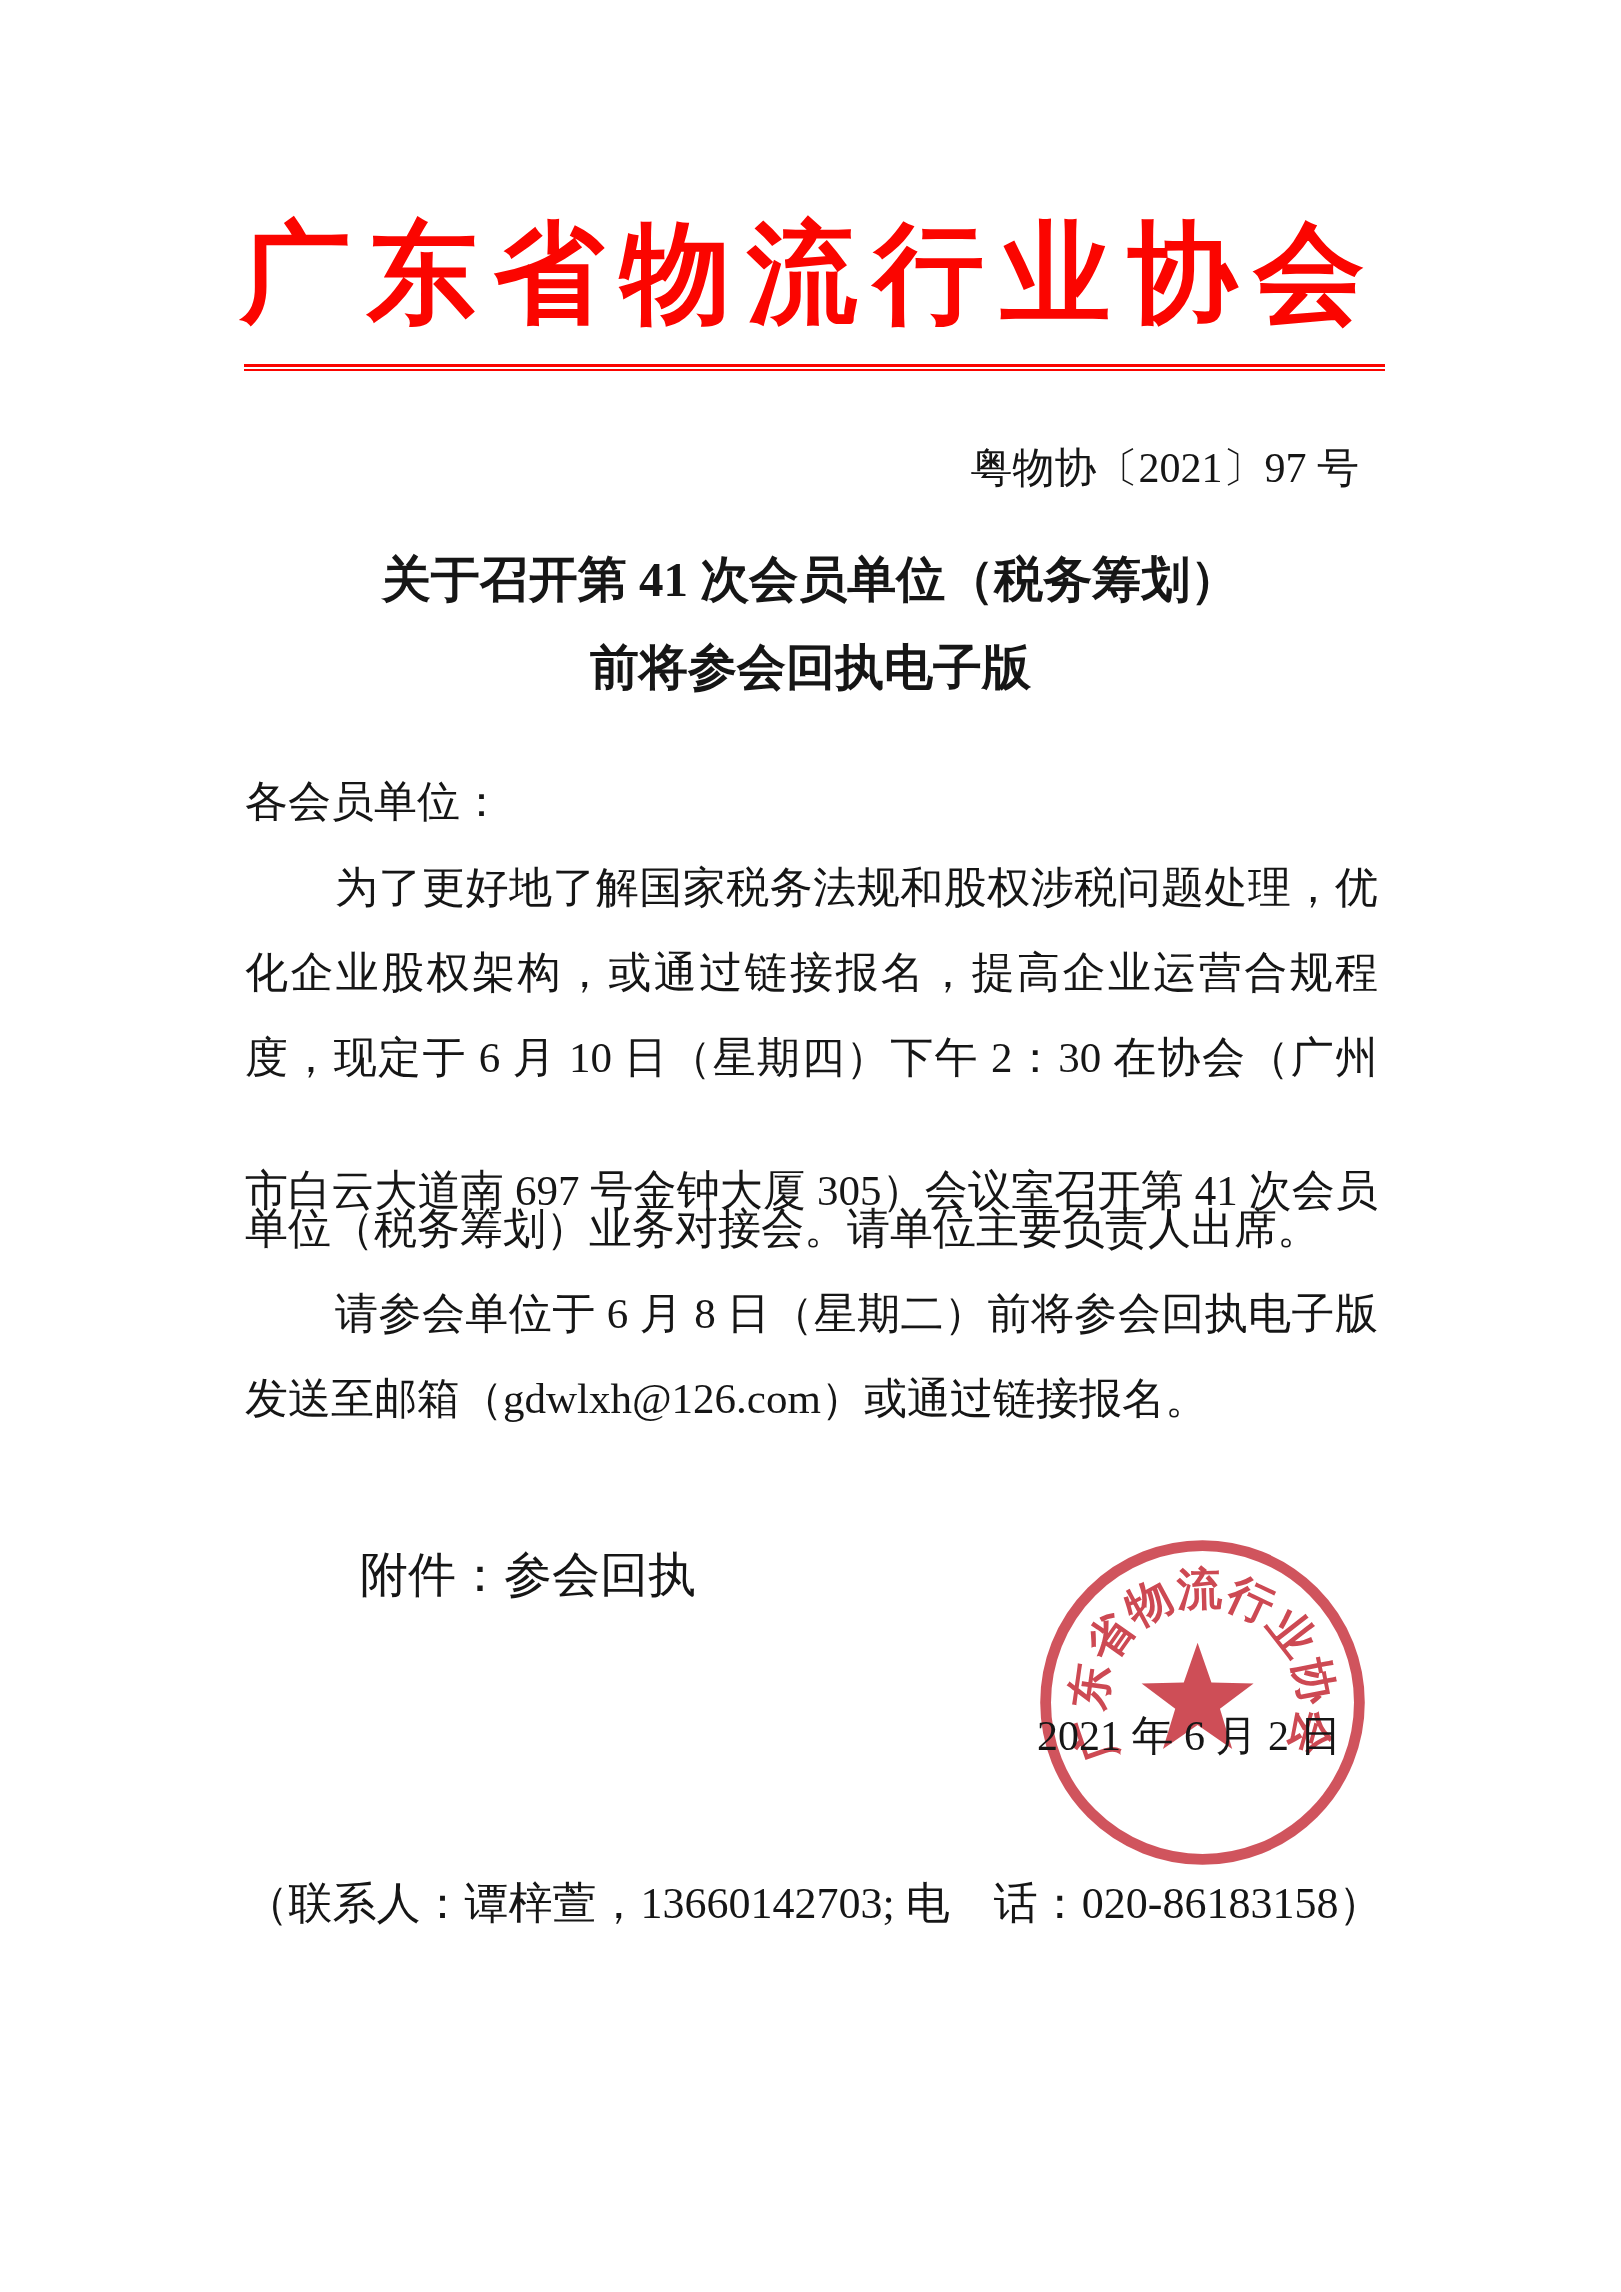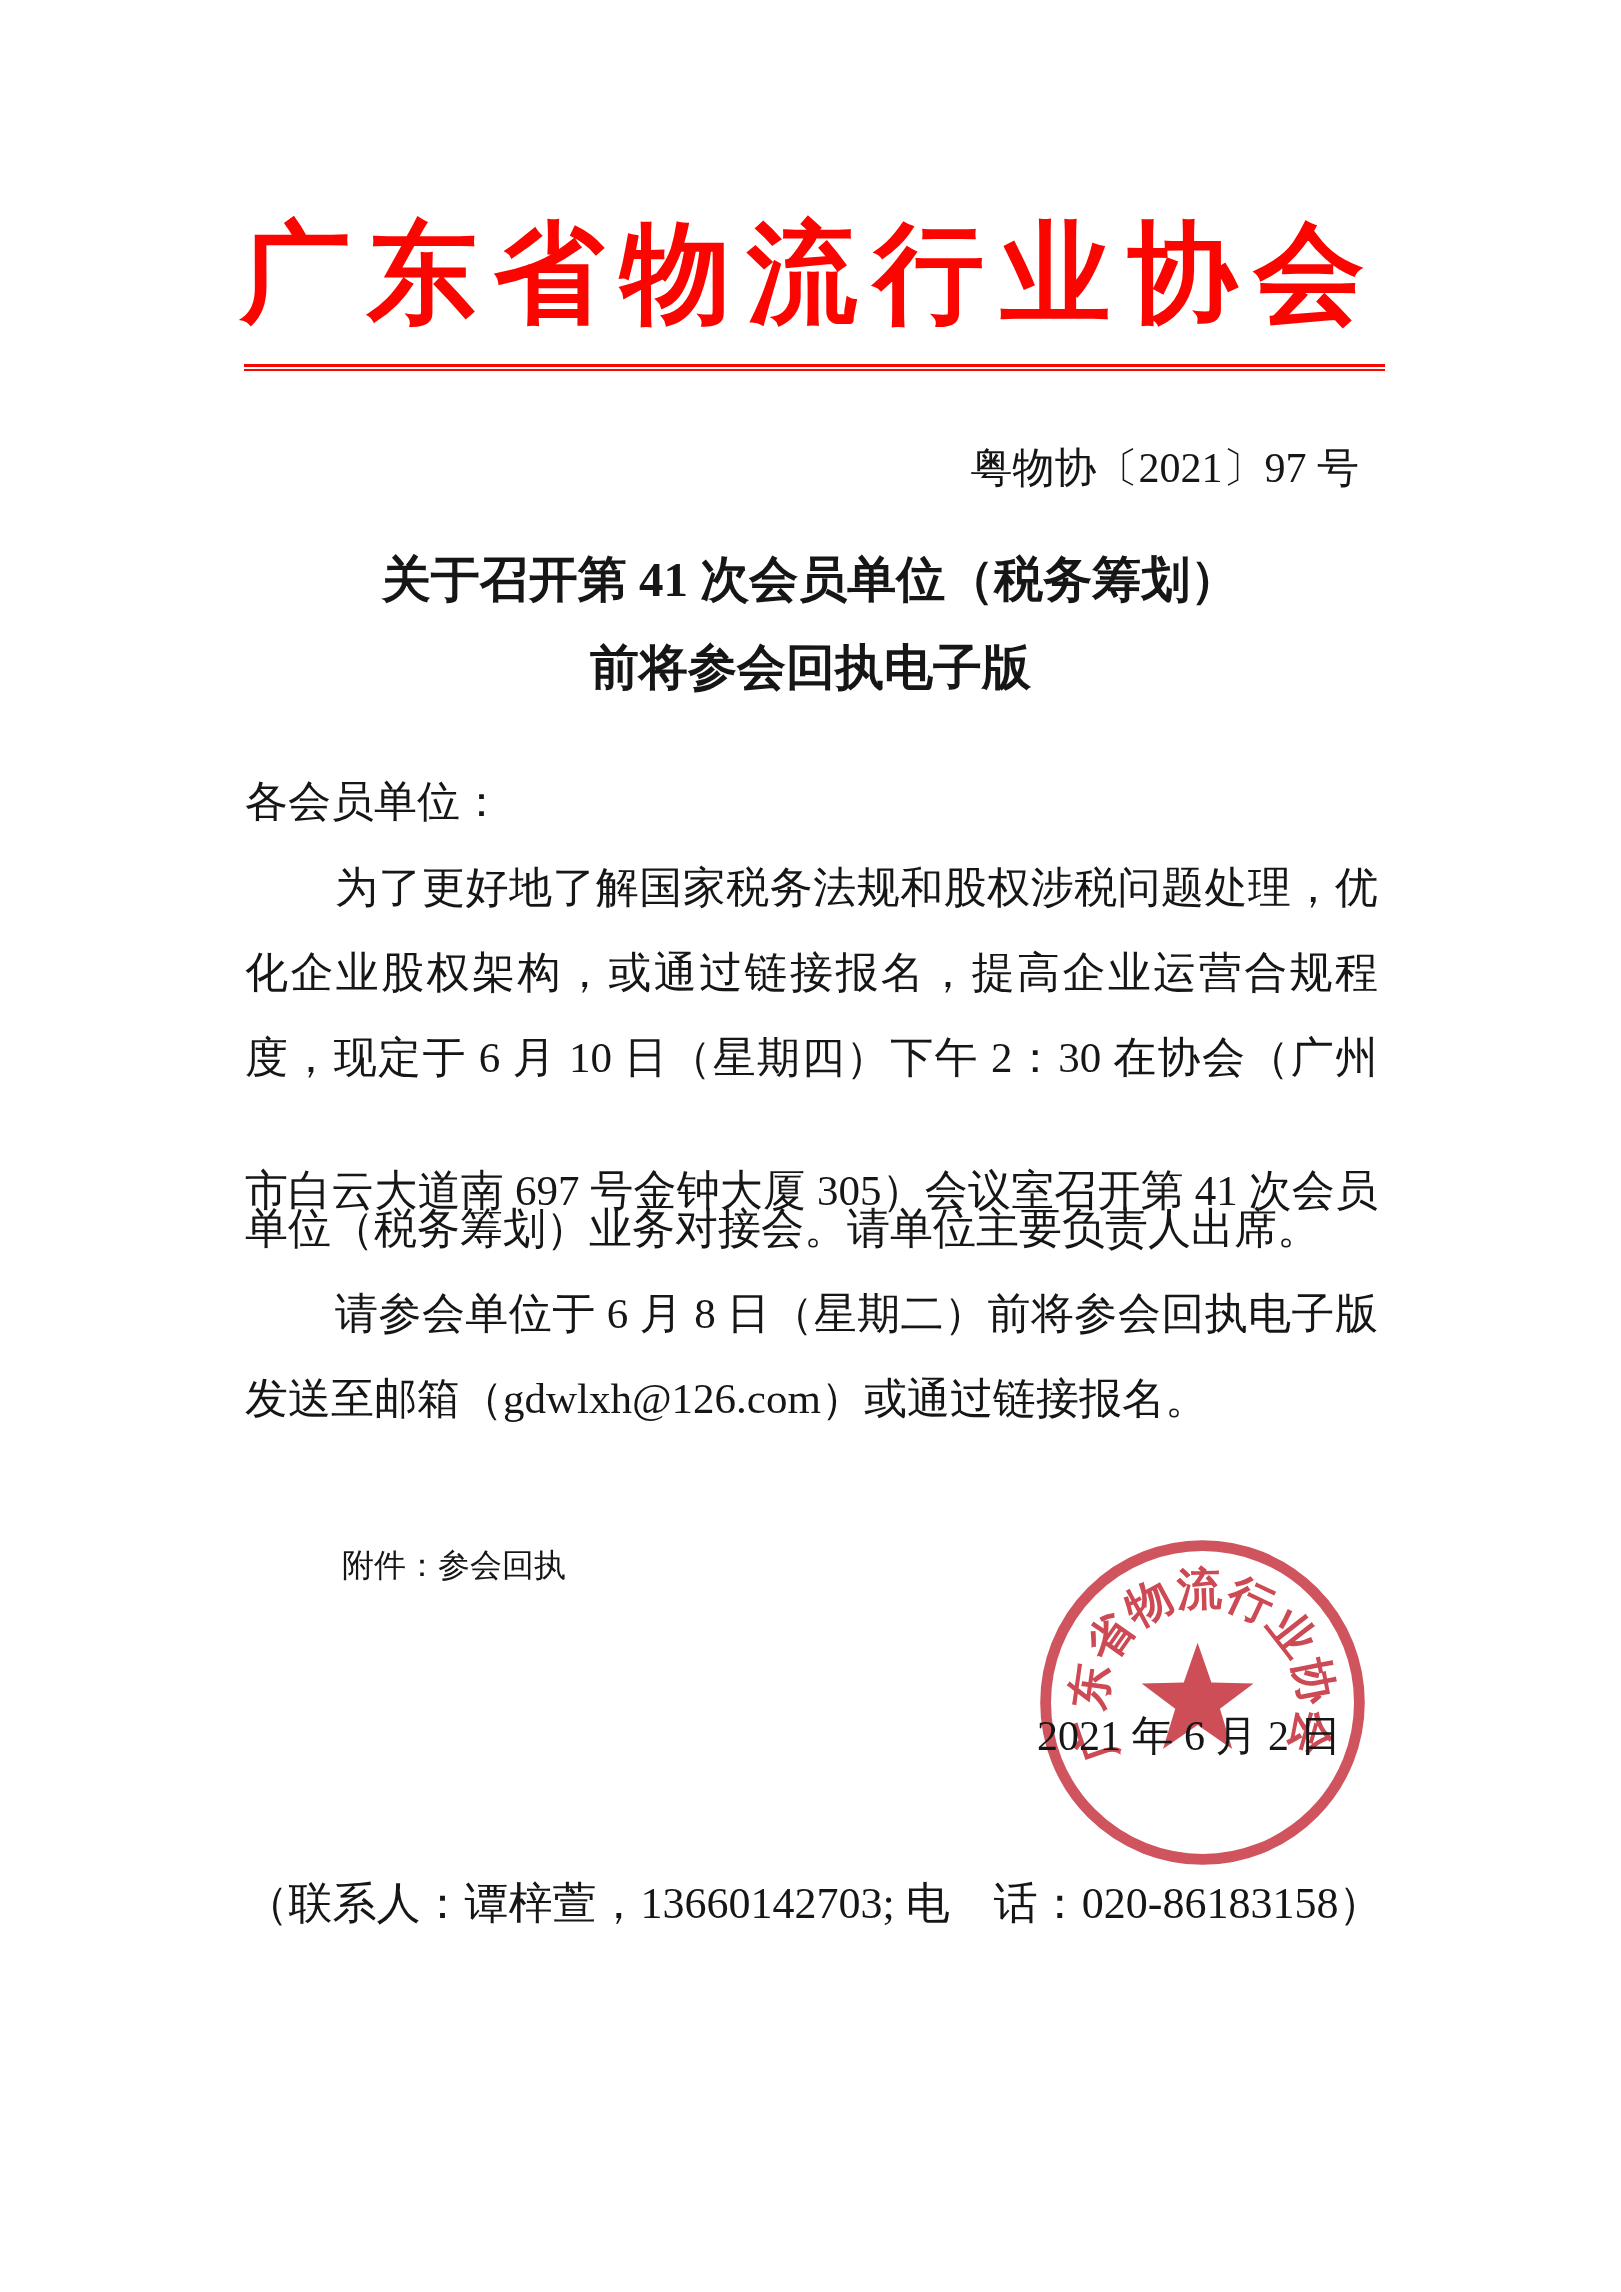--- a/index.html
+++ b/index.html
@@ -66,22 +66,22 @@
   .ind{padding-left:90px;}
   .salutation{top:775px;}
   .l0{top:861px;}
   .l1{top:946px;}
   .l2{top:1031px;}
   .l3{top:1164px;}
   .l4{top:1202px;}
   .l5{top:1287px;}
   .l6{top:1372px;}
   .attachment{
-    top:1546px;left:342px;
-    font-size:32px;line-height:1.2;
+    top:1546px;left:360px;
+    font-size:48px;line-height:1.2;
     white-space:nowrap;
   }
   .seal{
     top:1526px;left:1026px;width:353px;height:353px;
     z-index:1;
     opacity:0.92;
   }
   .seal text{
     font-family:"Liberation Serif","DejaVu Serif",serif;
     font-weight:bold;

